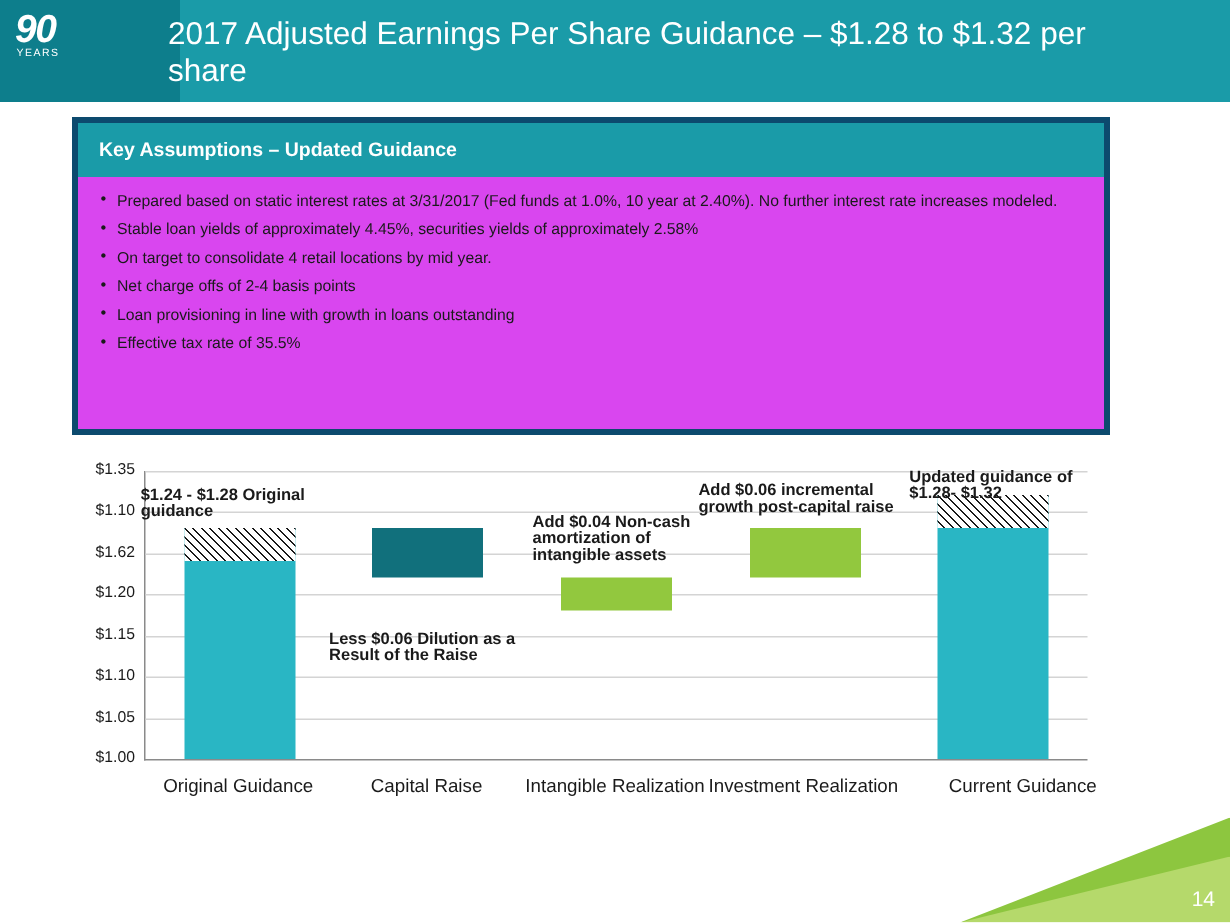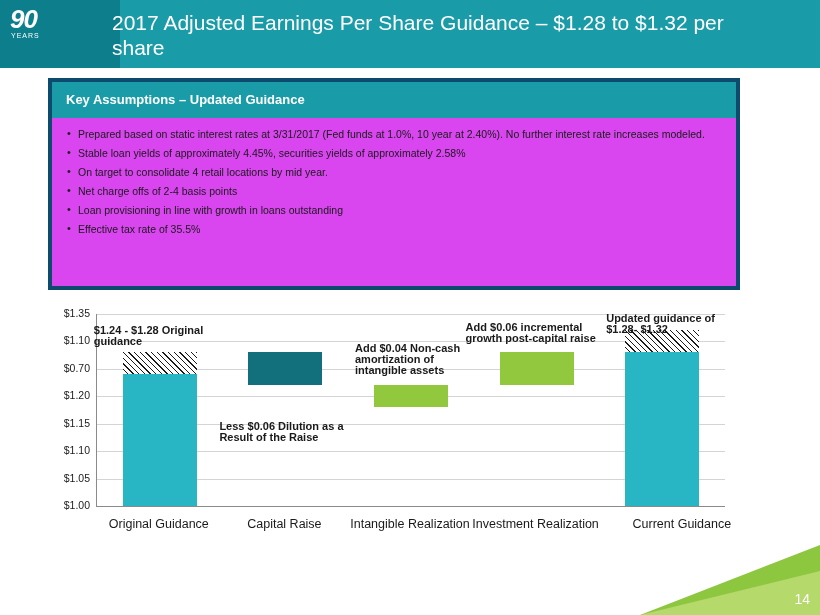--- a/index.html
+++ b/index.html
@@ -123,21 +123,21 @@
   </div>
 </div>
 
 <div class="chart-wrap">
   <div id="yticks">
       <div class="ytick" style="top: 199px;">$1.00</div>
       <div class="ytick" style="top: 171.571px;">$1.05</div>
       <div class="ytick" style="top: 144.143px;">$1.10</div>
       <div class="ytick" style="top: 116.714px;">$1.15</div>
       <div class="ytick" style="top: 89.2857px;">$1.20</div>
-      <div class="ytick" style="top: 61.8571px;">$0.70</div>
+      <div class="ytick" style="top: 61.8571px;">$1.62</div>
       <div class="ytick" style="top: 34.4286px;">$1.10</div>
       <div class="ytick" style="top: 7px;">$1.35</div>
     </div>
   <div class="plot" id="plot">
       <div class="gridline" style="top: 164.571px;"></div>
       <div class="gridline" style="top: 137.143px;"></div>
       <div class="gridline" style="top: 109.714px;"></div>
       <div class="gridline" style="top: 82.2857px;"></div>
       <div class="gridline" style="top: 54.8571px;"></div>
       <div class="gridline" style="top: 27.4286px;"></div>

